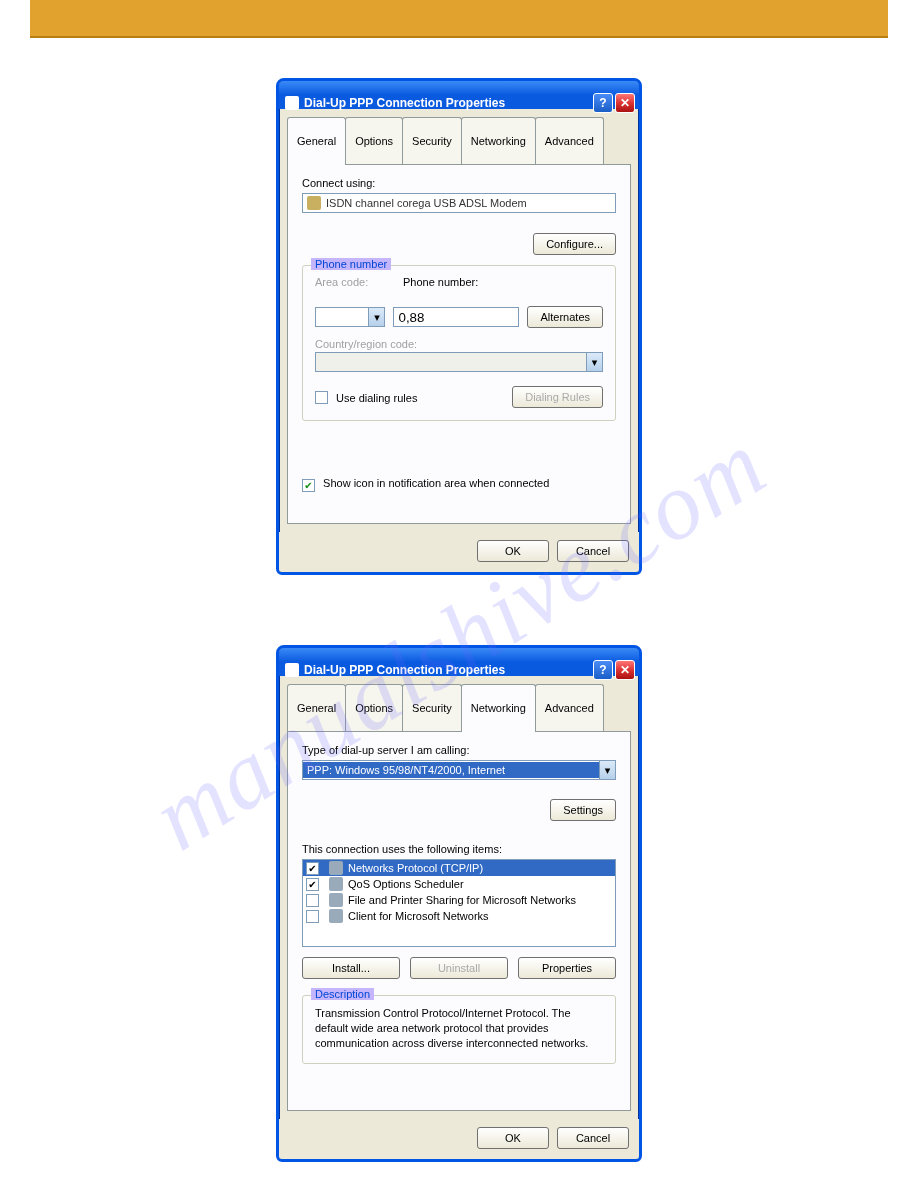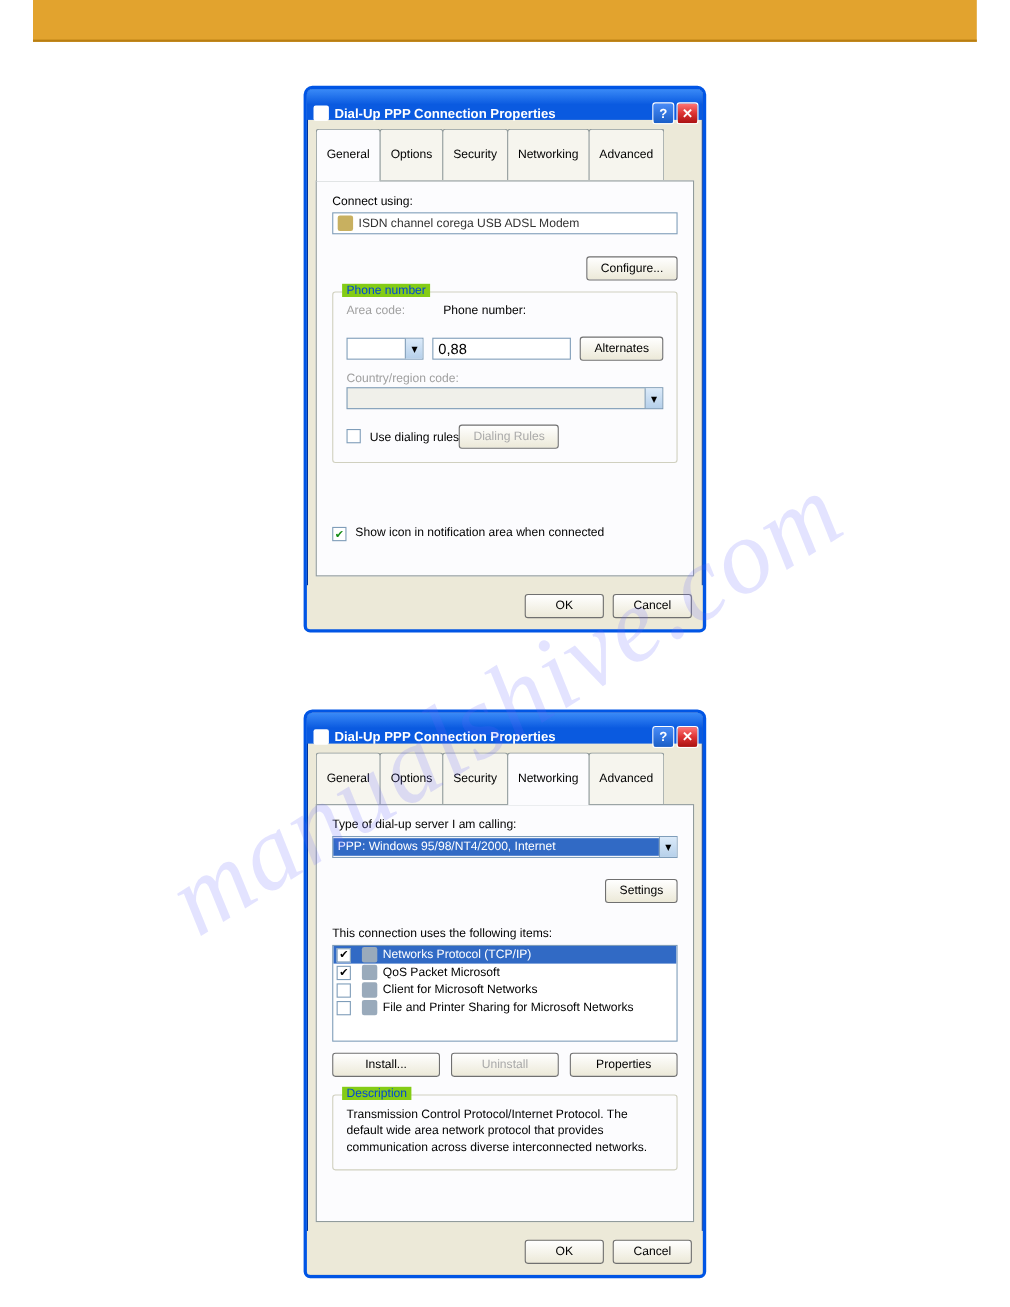--- a/index.html
+++ b/index.html
@@ -114,21 +114,21 @@
   .fieldset {
     border: 1px solid #d0d0bf;
     border-radius: 3px;
     padding: 10px 12px 12px 12px;
     margin-top: 10px;
     position: relative;
   }
   .fieldset .legend {
     position: absolute;
     top: -8px; left: 8px;
-    background: #84cc16;
+    background: #c4b5fd;
     padding: 0 4px;
     color: #0046d5;
     font-size: 11px;
   }
   .disabled-text { color: #a0a0a0; }
   .chk { width:13px; height:13px; margin-right:5px; border:1px solid #7f9db9; background:#fff; display:inline-flex; align-items:center; justify-content:center; font-size:10px; vertical-align:-2px; }
   .chk.checked-green { color:#138b13; }
   .btnrow { display:flex; justify-content:flex-end; gap:8px; padding:8px 10px 10px 0; background:#ece9d8; }
   .combo {
     border:1px solid #7f9db9; background:#fff; height:20px; display:flex; align-items:center; width:100%;
@@ -203,21 +203,21 @@
           <input class="inputish" style="width: 126px;" value="0,88">
           <button class="btn">Alternates</button>
         </div>
 
         <div class="disabled-text" style="margin-top:10px;">Country/region code:</div>
         <div class="combo" style="margin-top:2px;background:#f0f0ea;">
           <span class="sel disabled-text"></span>
           <span class="arrow">▾</span>
         </div>
 
-        <div style="display:flex;align-items:center;margin-top:14px;">
+        <div style="display:flex;align-items:center;justify-content:space-between;margin-top:14px;">
           <label>
             <span class="chk"></span>
             <span>Use dialing rules</span>
           </label>
           <button class="btn disabled">Dialing Rules</button>
         </div>
       </div>
 
       <div style="position:absolute;bottom:31px;left:14px;">
         <label>
@@ -261,32 +261,32 @@
       <div class="lbl" style="margin-top:22px;">This connection uses the following items:</div>
       <div class="listbox">
         <div class="listrow sel">
           <span class="chk" style="background:#fff;color:#000;">✔</span>
           <span class="listicon"></span>
           <span>Networks Protocol (TCP/IP)</span>
         </div>
         <div class="listrow">
           <span class="chk" style="color:#000;">✔</span>
           <span class="listicon"></span>
-          <span>QoS Packet Microsoft</span>
+          <span>QoS Options Scheduler</span>
+        </div>
+        <div class="listrow">
+          <span class="chk"></span>
+          <span class="listicon"></span>
+          <span>File and Printer Sharing for Microsoft Networks</span>
         </div>
         <div class="listrow">
           <span class="chk"></span>
           <span class="listicon"></span>
           <span>Client for Microsoft Networks</span>
         </div>
-        <div class="listrow">
-          <span class="chk"></span>
-          <span class="listicon"></span>
-          <span>File and Printer Sharing for Microsoft Networks</span>
-        </div>
       </div>
 
       <div style="display:flex;gap:10px;margin-top:10px;">
         <button class="btn" style="flex:1;">Install...</button>
         <button class="btn disabled" style="flex:1;">Uninstall</button>
         <button class="btn" style="flex:1;">Properties</button>
       </div>
 
       <div class="fieldset" style="margin-top:16px;">
         <span class="legend">Description</span>

